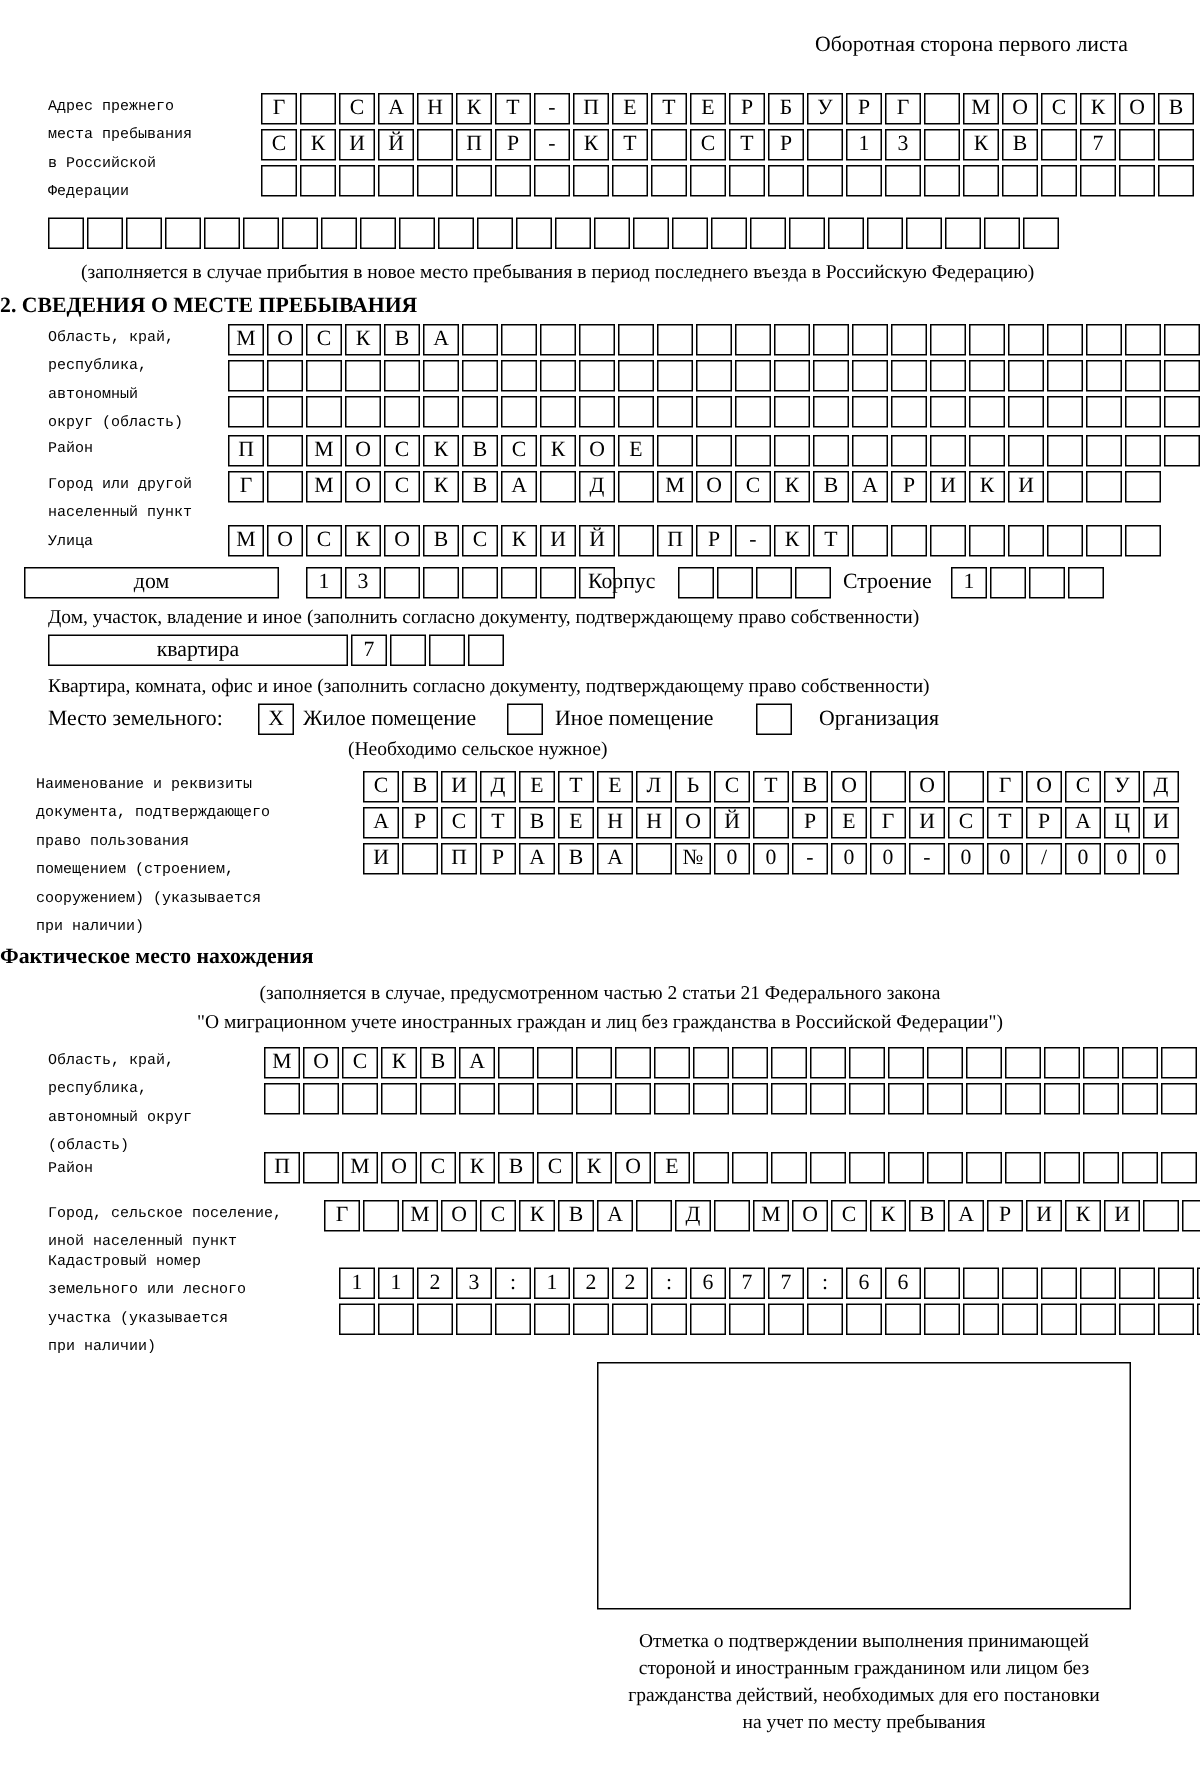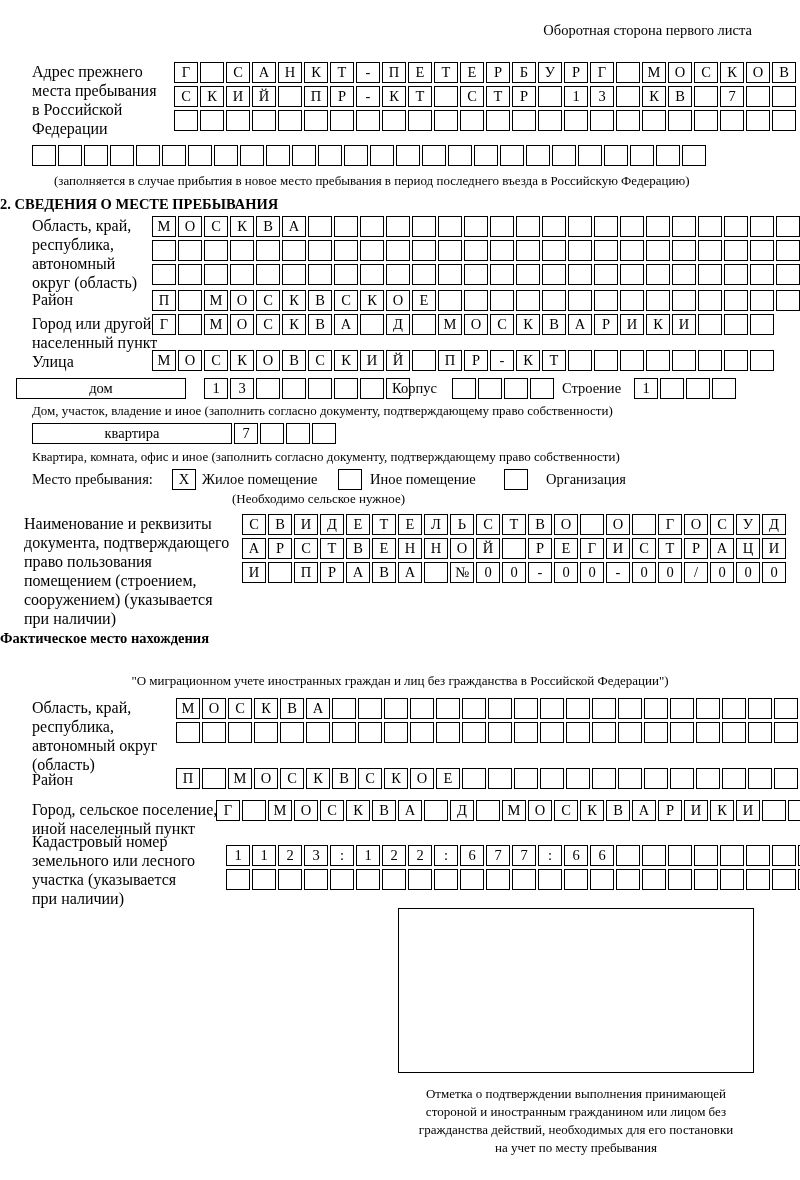--- a/index.html
+++ b/index.html
@@ -21,23 +21,24 @@
     height: 1180px;
   }
   .hdr-right {
     position: absolute;
     right: 48px;
     top: 22px;
     font-size: 14.5px;
   }
   .label {
     position: absolute;
-    font-size: 16px;
+    font-size: 10px;
     line-height: 19px;
     white-space: pre-line;
+    font-family: Liberation Mono, monospace;
   }
   .center-title {
     position: absolute;
     width: 100%;
     text-align: left;
     font-weight: bold;
     font-size: 14.5px;
   }
   .center-note {
     position: absolute;
@@ -418,21 +419,21 @@
 
   <div class="wide-label-box" style="left:32px; top:423px; width:200px;">квартира</div>
   <div class="boxrow" id="s2-flat" style="left:234px; top:423px;">
       <div class="cell">7</div>
       <div class="cell"></div>
       <div class="cell"></div>
       <div class="cell"></div>
     </div>
   <div class="small-note" style="left:32px; top:448px;">Квартира, комната, офис и иное (заполнить согласно документу, подтверждающему право собственности)</div>
 
-  <div class="inline-text" style="left:32px; top:470px;">Место пребывания:</div>
+  <div class="inline-text" style="left:32px; top:470px;">Место земельного:</div>
   <div class="cell" style="position:absolute; left:172px; top:469px;">Х</div>
   <div class="inline-text" style="left:202px; top:470px;">Жилое помещение</div>
   <div class="cell" style="position:absolute; left:338px; top:469px;"></div>
   <div class="inline-text" style="left:370px; top:470px;">Иное помещение</div>
   <div class="cell" style="position:absolute; left:504px; top:469px;"></div>
   <div class="inline-text" style="left:546px; top:470px;">Организация</div>
   <div class="small-note" style="left:232px; top:490px;">(Необходимо сельское нужное)</div>
 
   <div class="label" style="left:24px; top:514px;">Наименование и реквизиты
 документа, подтверждающего
@@ -504,20 +505,21 @@
       <div class="cell">-</div>
       <div class="cell">0</div>
       <div class="cell">0</div>
       <div class="cell">/</div>
       <div class="cell">0</div>
       <div class="cell">0</div>
       <div class="cell">0</div>
     </div>
 
   <div class="center-title" style="top:630px;">Фактическое место нахождения</div>
+  <div class="center-note" style="top:653px;">(заполняется в случае, предусмотренном частью 2 статьи 21 Федерального закона</div>
   <div class="center-note" style="top:672px;">"О миграционном учете иностранных граждан и лиц без гражданства в Российской Федерации")</div>
 
   <div class="label" style="left:32px; top:698px;">Область, край,
 республика,
 автономный округ
 (область)</div>
   <div class="boxrow" id="a-region-0" style="left:176px; top:698px;">
       <div class="cell">М</div>
       <div class="cell">О</div>
       <div class="cell">С</div>

